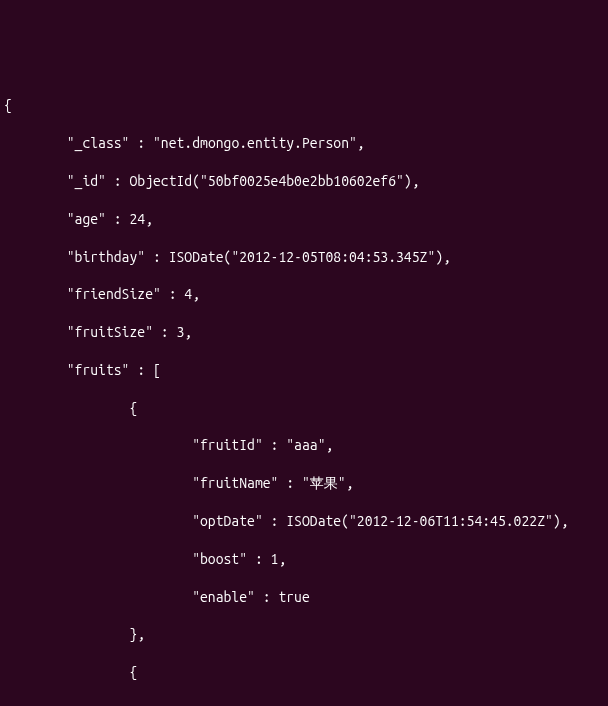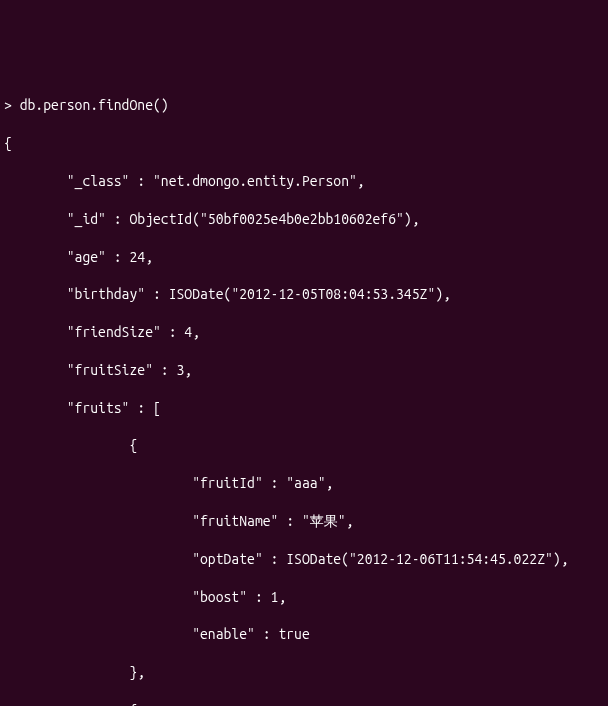--- a/index.html
+++ b/index.html
@@ -25,21 +25,20 @@
     .line {
       display: block;
     }
   </style>
 </head>
 <body>
 
 
 
 <div class="terminal">
-<span class="line"><span>&gt; </span><span>db.person.findOne()</span></span>
 <span class="line">{</span>
 <span class="line">        <span>"_class"</span> : <span>"net.dmongo.entity.Person",</span></span>
 <span class="line">        <span>"_id"</span> : <span>ObjectId("50bf0025e4b0e2bb10602ef6"),</span></span>
 <span class="line">        <span>"age"</span> : <span>24,</span></span>
 <span class="line">        <span>"birthday"</span> : <span>ISODate("2012-12-05T08:04:53.345Z"),</span></span>
 <span class="line">        <span>"friendSize"</span> : <span>4,</span></span>
 <span class="line">        <span>"fruitSize"</span> : <span>3,</span></span>
 <span class="line">        <span>"fruits" : [</span></span>
 <span class="line">                {</span>
 <span class="line">                        <span>"fruitId"</span> : <span>"aaa",</span></span>

